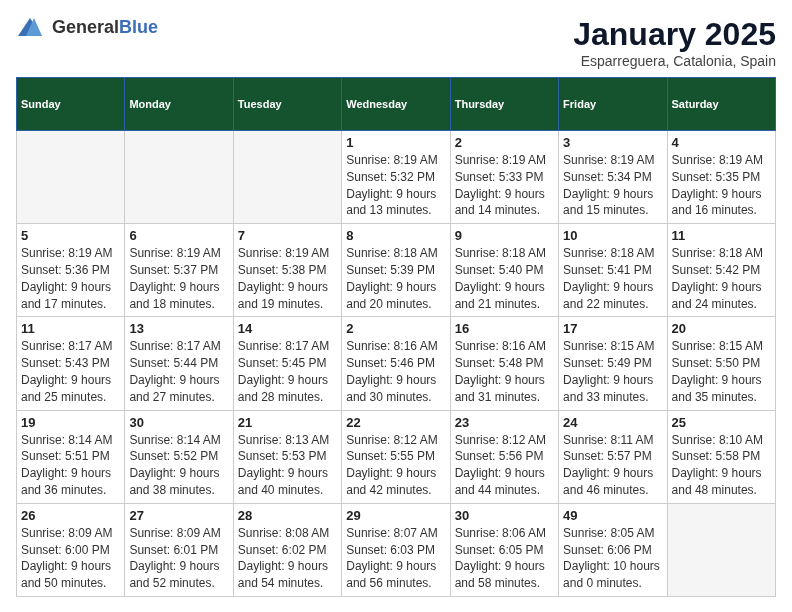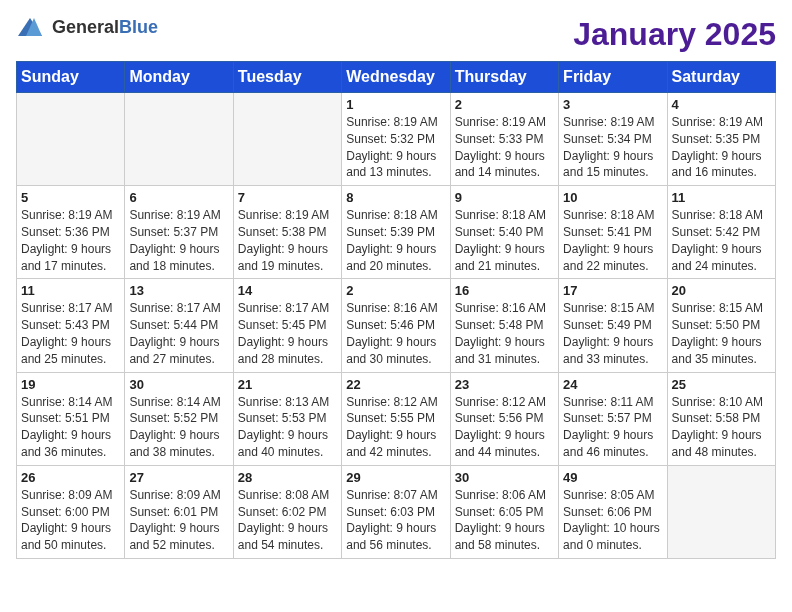--- a/index.html
+++ b/index.html
@@ -24,37 +24,37 @@
     .logo-icon {
       width: 28px;
       height: 22px;
     }
     .title-area {
       text-align: right;
     }
     .main-title {
       font-size: 32px;
       font-weight: bold;
-      color: #4c1d95;
+      color: #0f172a;
     }
     .subtitle {
       font-size: 14px;
       color: #444;
     }
     table {
       width: 100%;
       border-collapse: collapse;
       font-size: 11px;
     }
     thead tr th {
-      background-color: #1d4ed8;
+      background-color: #14532d;
       color: #fff;
-      padding: 6px 4px;
+      padding: 20px 4px;
       text-align: left;
-      font-size: 16px;
+      font-size: 11px;
       font-weight: bold;
       border: 1px solid #2a5ea5;
     }
     tbody tr td {
       border: 1px solid #ccc;
       padding: 4px 4px;
       vertical-align: top;
       min-height: 80px;
       width: calc(100% / 7);
     }
@@ -90,20 +90,21 @@
       <polygon points="18,2 26,20 10,20" fill="#5a9ad5"></polygon>
     </svg>
     <div>
       <div>
         <span style="color:#333;font-size:18px;font-weight:bold;">General</span><span style="color:#3a6eb5;font-size:18px;font-weight:bold;">Blue</span>
       </div>
     </div>
   </div>
   <div class="title-area">
     <div class="main-title">January 2025</div>
+    <div class="subtitle">Esparreguera, Catalonia, Spain</div>
   </div>
 </div>
 
 <table>
   <thead>
     <tr>
     <th>Sunday</th>
         <th>Monday</th>
         <th>Tuesday</th>
         <th>Wednesday</th>

